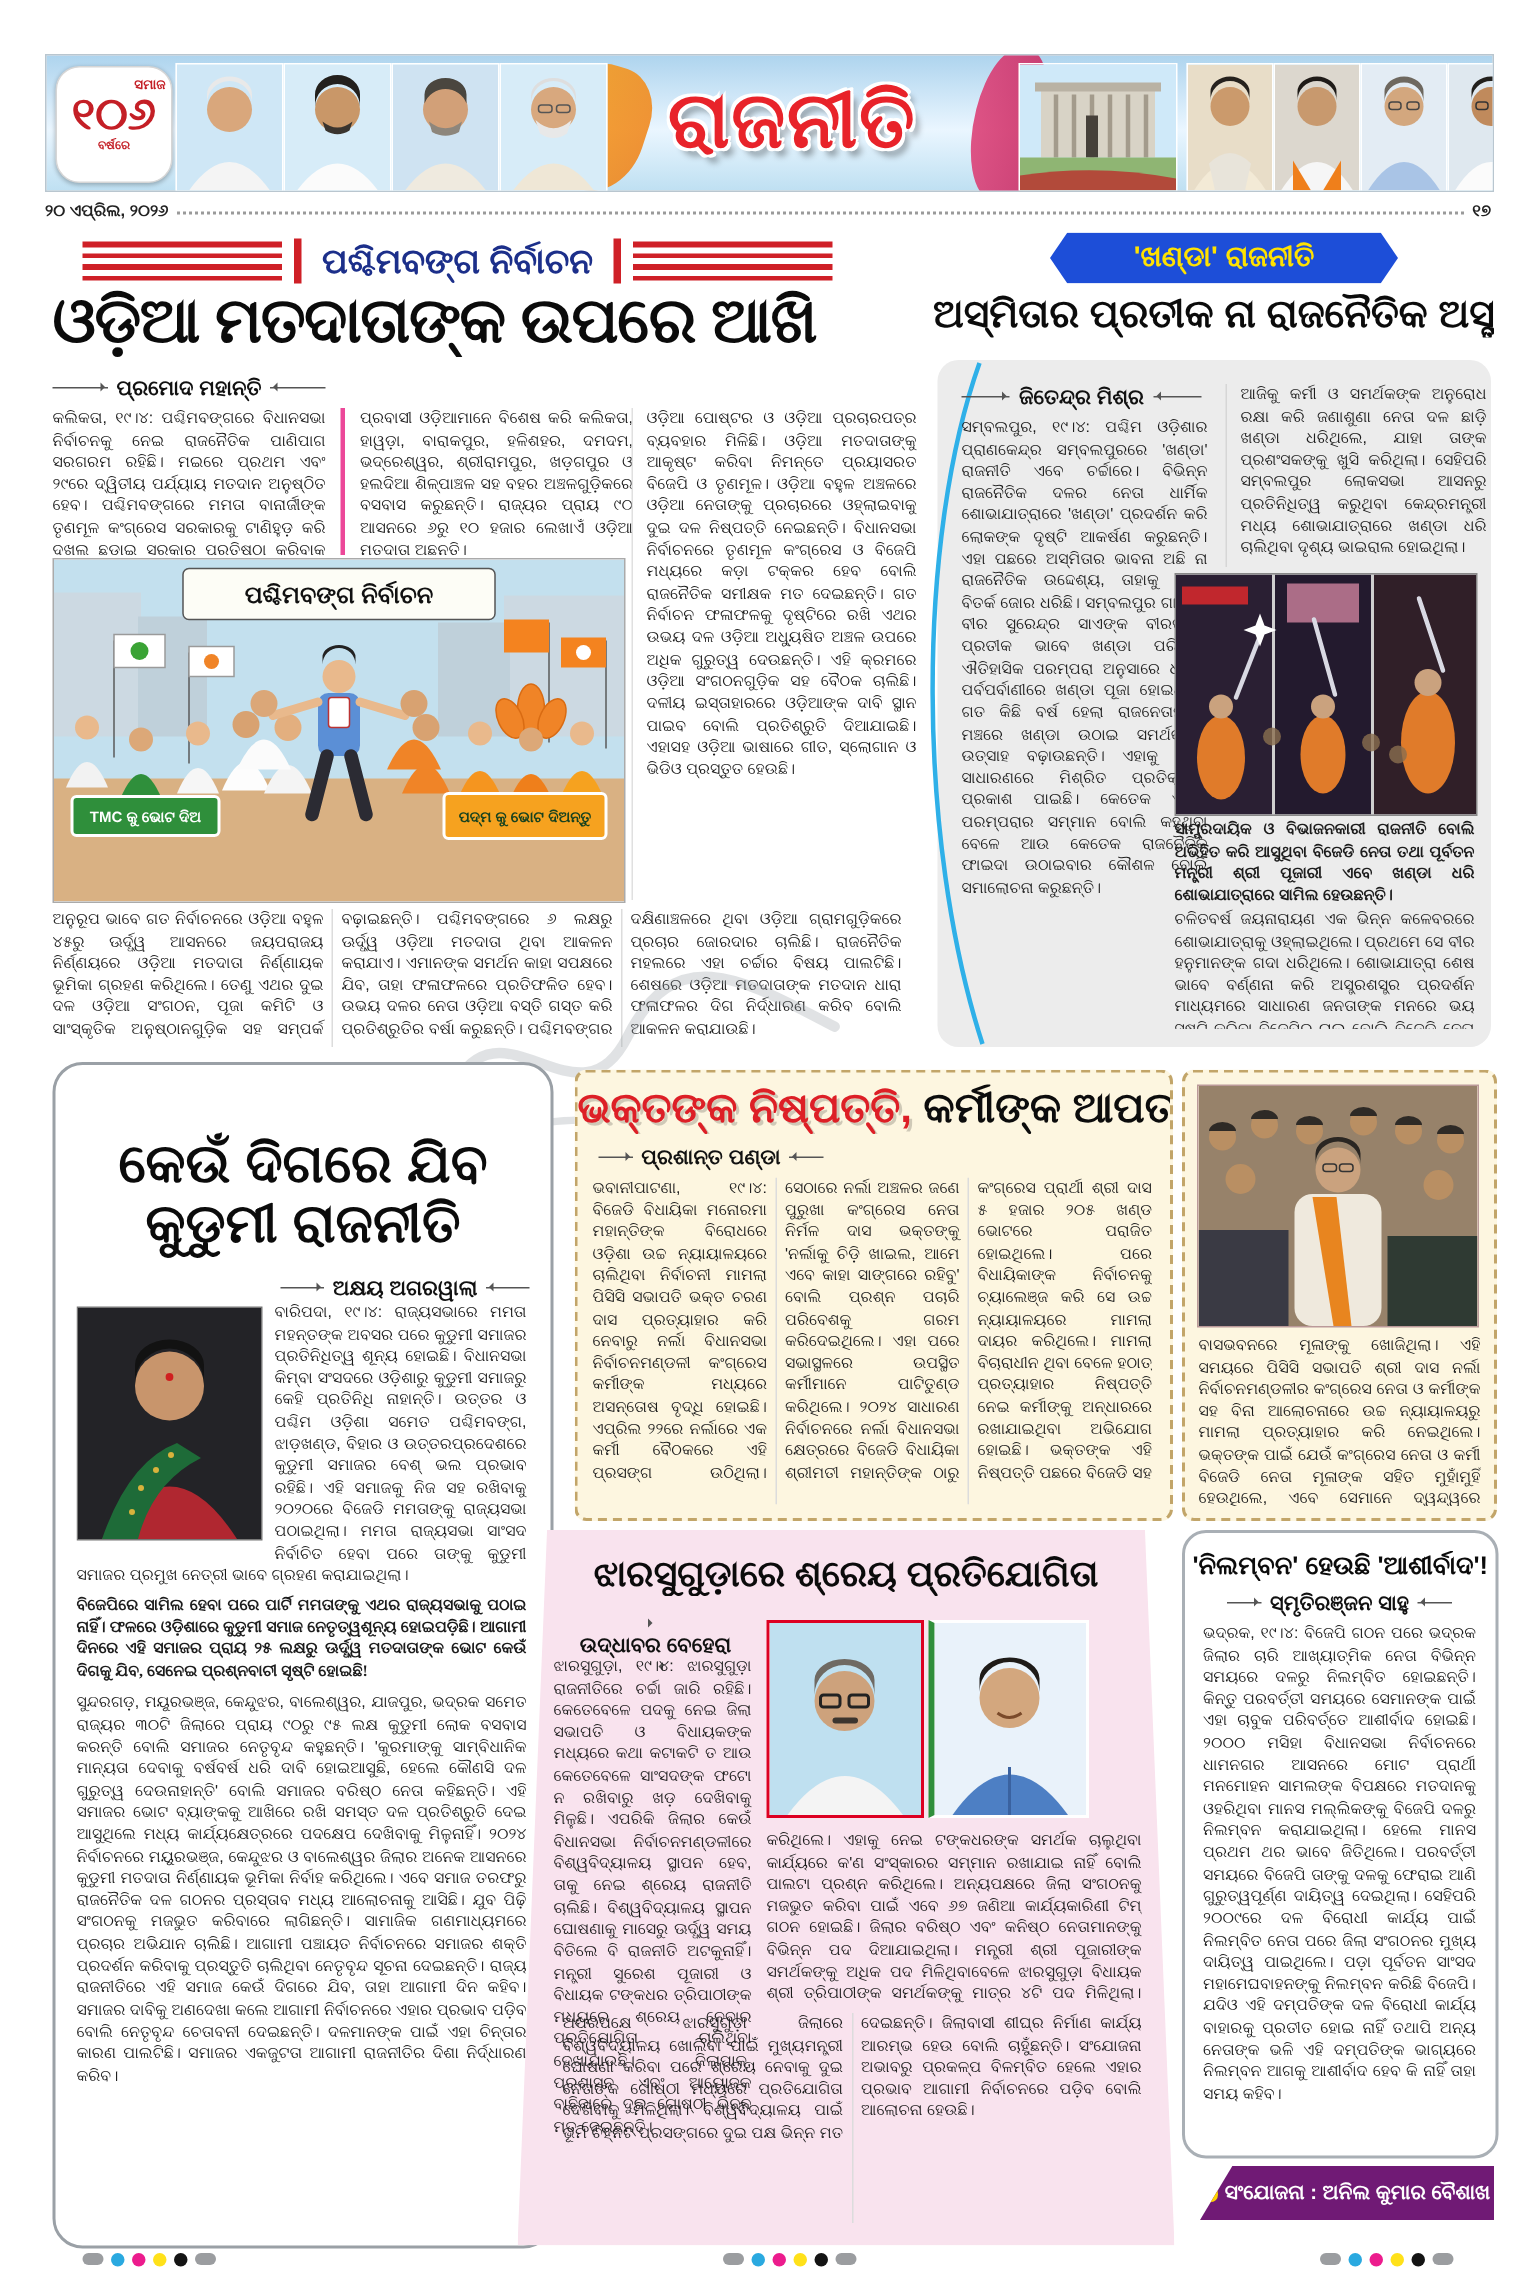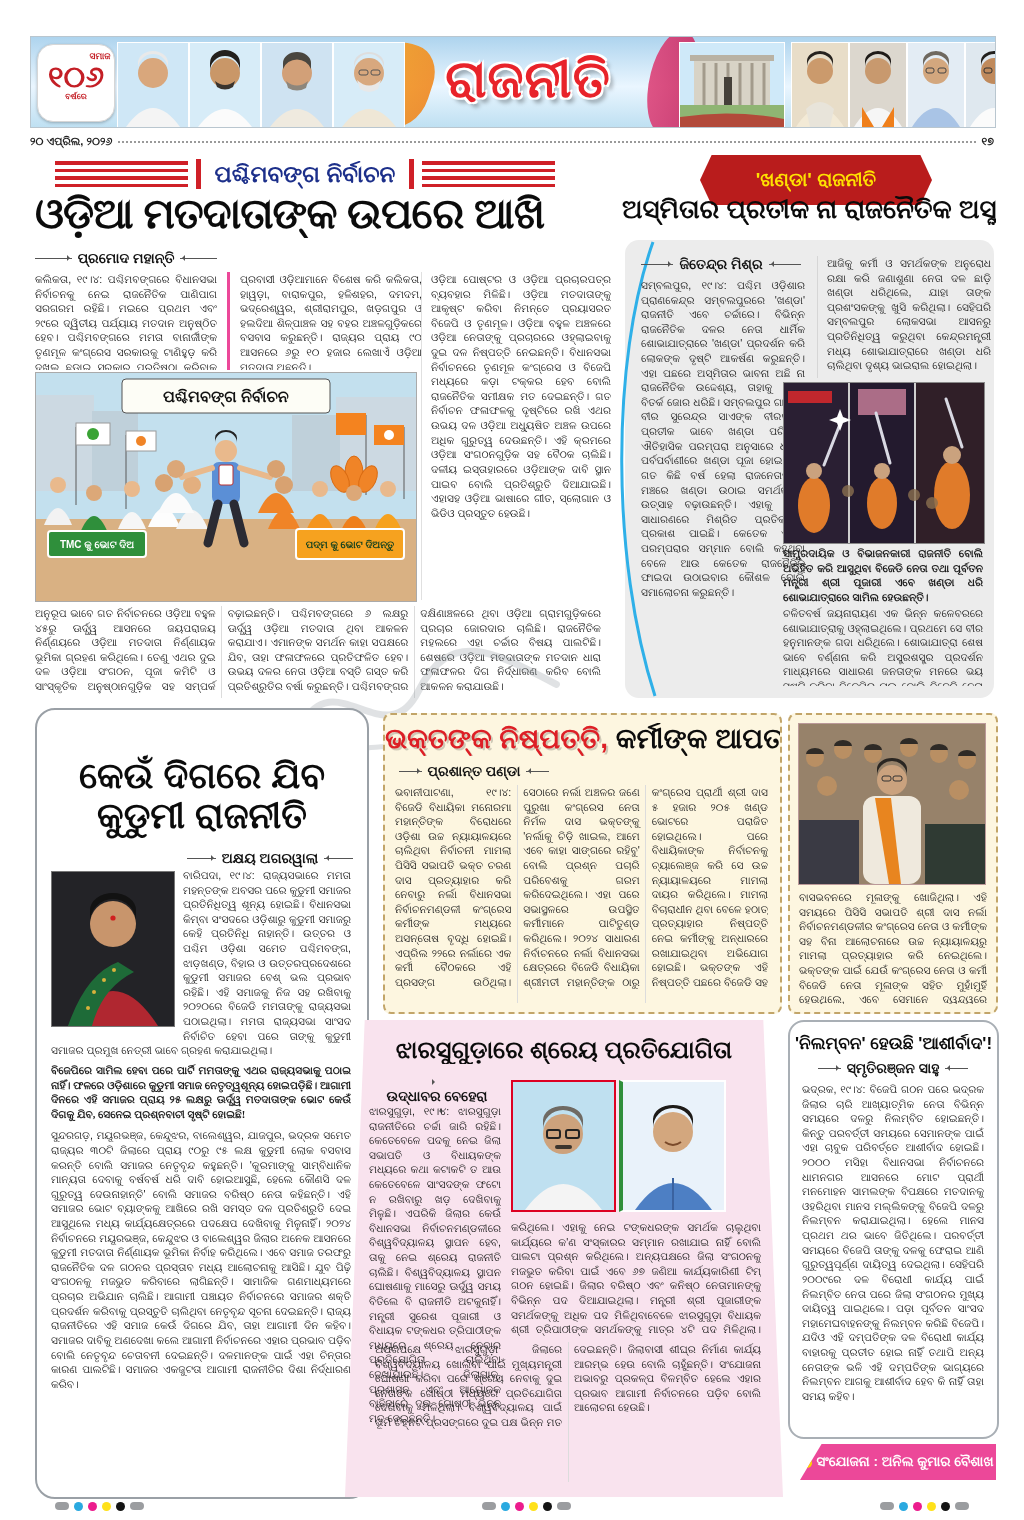--- a/index.html
+++ b/index.html
@@ -17,21 +17,21 @@
 
   
   .masthead{left:30px;top:36px;width:964px;height:90px;border:1px solid #b9c6cf;
     background:linear-gradient(#aed4ee,#eaf6ff 55%,#bfe0f2);overflow:hidden;}
   .mh-logo{left:6px;top:7px;width:76px;height:76px;background:#fff;border-radius:16px;
     border:1px solid #d6d6d6;text-align:center;overflow:hidden;box-shadow:0 1px 3px rgba(0,0,0,.25);}
   .mh-logo .t{font-size:9px;color:#c41f26;font-weight:bold;margin-top:6px;padding-left:48px;}
   .mh-logo .n{font-size:30px;line-height:30px;color:#c41f26;font-weight:bold;}
   .mh-logo .b{font-size:8px;color:#c41f26;font-weight:bold;}
   .mhphoto{top:5px;width:70px;height:84px;border:1px solid #fff;overflow:hidden;background:#d7ecf8;}
-  .mh-title{left:352px;top:12px;width:290px;height:74px;display:flex;align-items:flex-start;justify-content:center;}
+  .mh-title{left:352px;top:0;width:290px;height:74px;display:flex;align-items:flex-end;justify-content:center;}
   .mh-title span{font-size:52px;font-weight:bold;color:#e8232a;letter-spacing:1px;
     text-shadow:-2px -2px 0 #fff,2px -2px 0 #fff,-2px 2px 0 #fff,2px 2px 0 #fff,4px 5px 4px rgba(0,0,0,.35);}
   .swoosh1{left:330px;top:4px;width:70px;height:86px;background:linear-gradient(100deg,#f6a21f,#f0861f);
     border-radius:60% 40% 50% 50%;transform:rotate(18deg);opacity:.9;}
   .swoosh2{left:618px;top:-6px;width:46px;height:104px;background:linear-gradient(80deg,#e0457b,#c72a62);
     border-radius:50% 50% 40% 60%;transform:rotate(14deg);opacity:.9;}
 
   
   .daterule{left:30px;top:133px;width:964px;height:16px;display:flex;align-items:center;gap:6px;}
   .daterule .d{font-size:11px;font-weight:bold;color:#222;white-space:nowrap;}
@@ -41,21 +41,21 @@
   .kicker{left:55px;top:156px;width:500px;height:36px;display:flex;align-items:center;justify-content:center;}
   .klines{width:140px;display:flex;flex-direction:column;gap:4px;}
   .klines i{display:block;height:3.5px;background:#cf2027;}
   .kbar{width:5px;height:30px;background:#cf2027;margin:0 8px;}
   .ktext{font-size:23px;font-weight:bold;color:#1c2f8a;white-space:nowrap;padding:0 6px;}
 
   .headline-main{left:35px;top:190px;width:586px;font-size:42px;font-weight:800;color:#0b0b0b;
     letter-spacing:-1px;white-space:nowrap;overflow:hidden;}
 
   
-  .khanda-badge{left:700px;top:155px;width:232px;height:50px;background:#b91c1c;display:flex;align-items:center;justify-content:center;
+  .khanda-badge{left:700px;top:155px;width:232px;height:34px;background:#1d4ed8;display:flex;align-items:center;justify-content:center;
     clip-path:polygon(0 50%,5% 0,95% 0,100% 50%,95% 100%,5% 100%);}
   .khanda-badge span{color:#ffe200;font-size:19px;font-weight:bold;white-space:nowrap;}
   .headline-khanda{left:622px;top:194px;width:374px;font-size:26px;font-weight:800;color:#0b0b0b;
     text-align:center;white-space:nowrap;overflow:hidden;}
   .gray-panel{left:625px;top:240px;width:369px;height:458px;background:#ececec;border-radius:14px;}
 
   
   .kudumi{left:35px;top:708px;width:330px;height:787px;background:#fff;border:2px solid #9aa0a6;border-radius:20px;overflow:hidden;}
   .kud-banner{left:0;top:8px;width:256px;height:30px;background:linear-gradient(#5ec4ef,#1b9cd8);
     border-radius:0 16px 16px 0;display:flex;align-items:center;justify-content:center;}
@@ -75,21 +75,21 @@
   .pink{left:345px;top:1020px;width:438px;height:477px;background:#f9e3ee;
     clip-path:polygon(4.5% 0,95.5% 0,100% 100%,0 100%);}
   .pink-h{left:0;top:16px;width:100%;text-align:center;font-size:24px;font-weight:800;color:#0b0b0b;white-space:nowrap;overflow:hidden;}
   .jhphoto{width:101px;height:128px;overflow:hidden;background:#fff;}
 
   
   .nilam{left:788px;top:1020px;width:207px;height:415px;background:#fff;border:2px solid #a9afb5;border-radius:16px;}
   .nilam-h{left:0;top:12px;width:100%;text-align:center;font-size:17px;font-weight:800;color:#0b0b0b;white-space:nowrap;overflow:hidden;}
 
   
-  .credit{left:800px;top:1444px;width:196px;height:36px;background:#ec4899;display:flex;align-items:center;justify-content:center;gap:5px;
+  .credit{left:800px;top:1444px;width:196px;height:36px;background:#701a75;display:flex;align-items:center;justify-content:center;gap:5px;
     clip-path:polygon(11% 0,100% 0,100% 100%,0 100%);}
   .credit .drop{width:9px;height:12px;background:#ffd400;border-radius:50% 50% 50% 50%/60% 60% 40% 40%;}
   .credit span{color:#fff;font-weight:bold;font-size:13.5px;white-space:nowrap;}
 
   
   .dots-group{top:1500px;height:12px;display:flex;align-items:center;gap:5px;}
   .dot{width:9px;height:9px;border-radius:50%;display:inline-block;}
   .dot.gray{width:14px;height:8px;border-radius:4px;background:#9b9da0;}
   .dot.cyan{background:#2aa9e0;}
   .dot.mag{background:#ec1c8d;}

